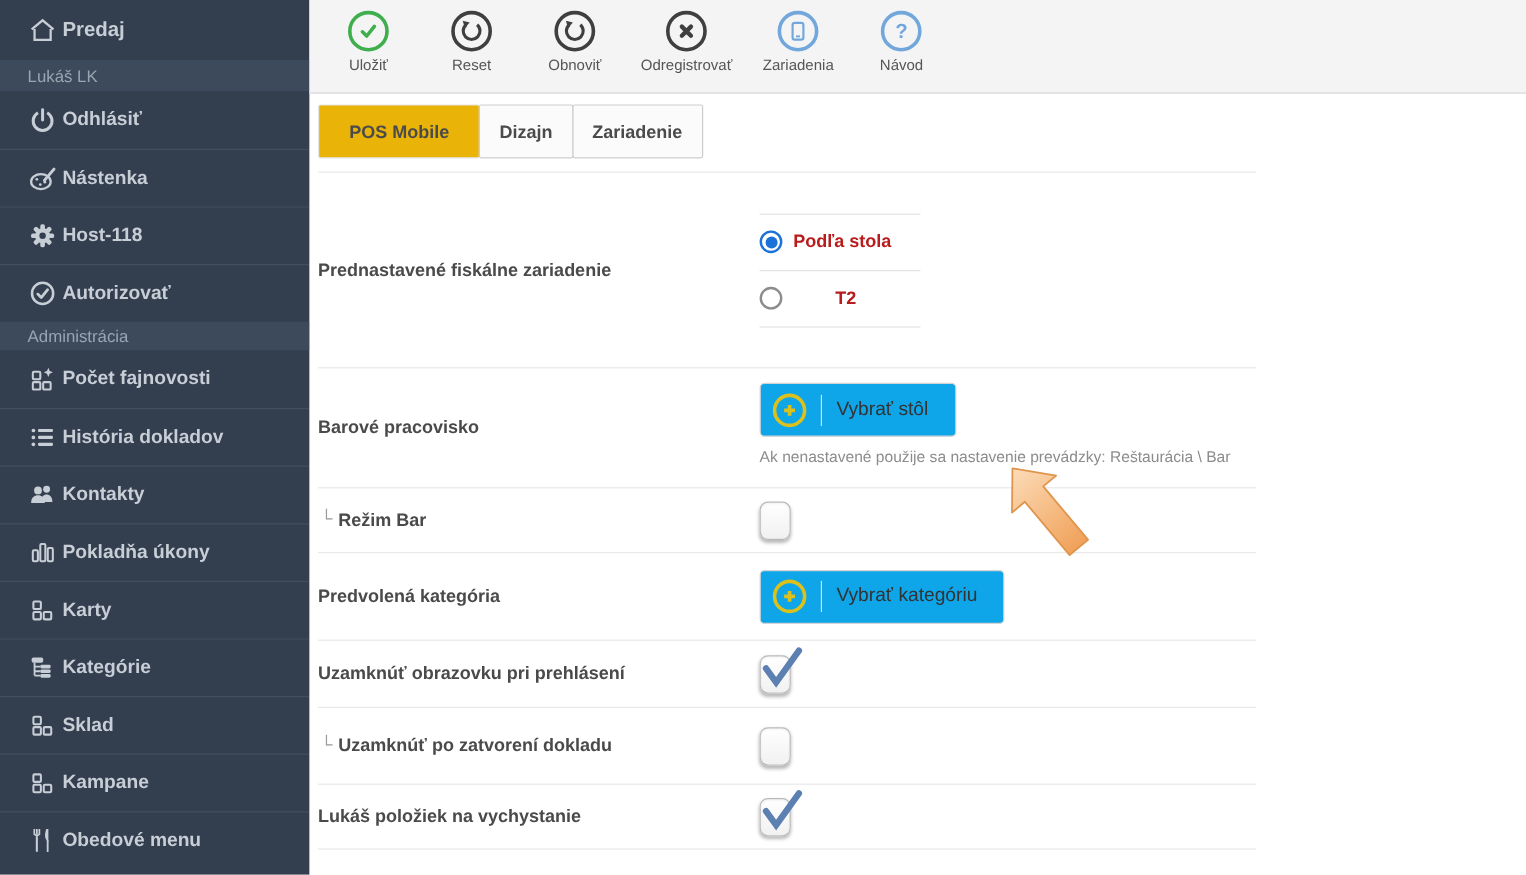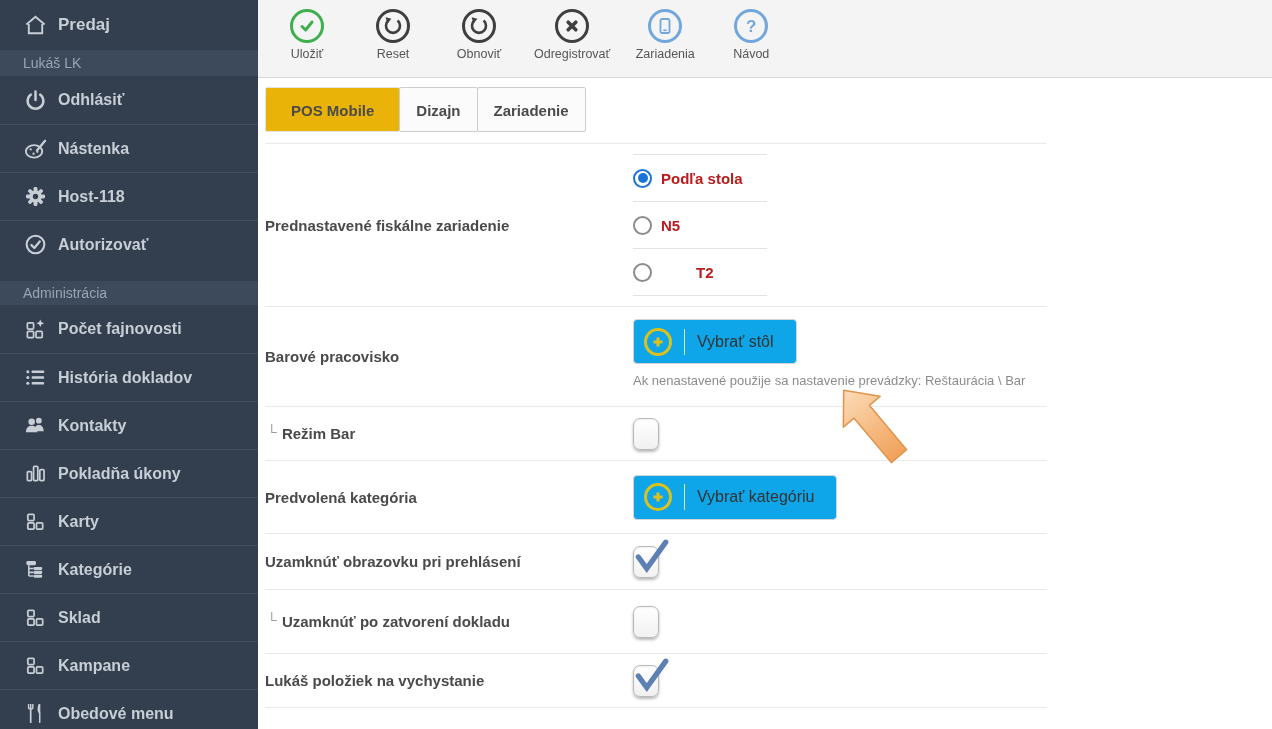--- a/index.html
+++ b/index.html
@@ -10,21 +10,21 @@
   }
   .app{position:relative;width:1272px;height:729px;}
 
   
   .sidebar{
     position:absolute;left:0;top:0;width:258px;height:729px;
     background:#333e4f;overflow:hidden;
   }
   .sb-item{
     height:48px;display:flex;align-items:center;
-    padding-left:22px;gap:10px;
+    padding-left:22px;gap:4px;
     color:#c7ced6;font-size:16px;font-weight:bold;
     border-top:1px solid rgba(255,255,255,0.08);
     cursor:pointer;box-sizing:border-box;
   }
   .sb-item.first{height:50px;border-top:none;font-size:17px;}
   .sb-section{
     height:26px;display:flex;align-items:center;padding-left:23px;
     background:#3d4a5c;color:#9aa5b2;font-size:14px;font-weight:normal;
     box-sizing:border-box;
   }
@@ -197,21 +197,21 @@
     <div class="sb-item">
       <span class="sb-icon">
         <svg viewBox="0 0 24 24">
             <circle cx="12" cy="12" r="9.2" fill="none" stroke="currentColor" stroke-width="2.2"></circle>
             <path d="M7.8 12.6 L10.8 15.6 L16.4 8.8" fill="none" stroke="currentColor" stroke-width="2.4" stroke-linecap="round" stroke-linejoin="round"></path>
           </svg>
       </span>
       <span>Autorizovať</span>
     </div>
 
-    <div class="sb-section" style="height:24px;margin-top:13px;">
+    <div class="sb-section" style="height:24px;">
       <span>Administrácia</span>
     </div>
 
     <div class="sb-item" style="border-top:none;">
       <span class="sb-icon">
         <svg viewBox="0 0 24 24">
             <g fill="none" stroke="currentColor" stroke-width="1.8">
               <rect x="3.5" y="5" width="6.5" height="6.5" rx="1"></rect>
               <rect x="3.5" y="14" width="6.5" height="6.5" rx="1"></rect>
               <rect x="12.5" y="14" width="6.5" height="6.5" rx="1"></rect>
@@ -395,24 +395,20 @@
 
     <div class="form">
 
       <div class="row h163">
         <div class="row-label">Prednastavené fiskálne zariadenie</div>
         <div class="row-control">
           <ul class="radio-list">
             <li>
               <span class="radio selected"></span>
               <span class="radio-label">Podľa stola</span>
-            </li>
-            <li>
-              <span class="radio"></span>
-              <span class="radio-label">N5</span>
             </li>
             <li>
               <span class="radio"></span>
               <span class="radio-label">T2</span>
             </li>
           </ul>
         </div>
       </div>
 
       <div class="row h100">

